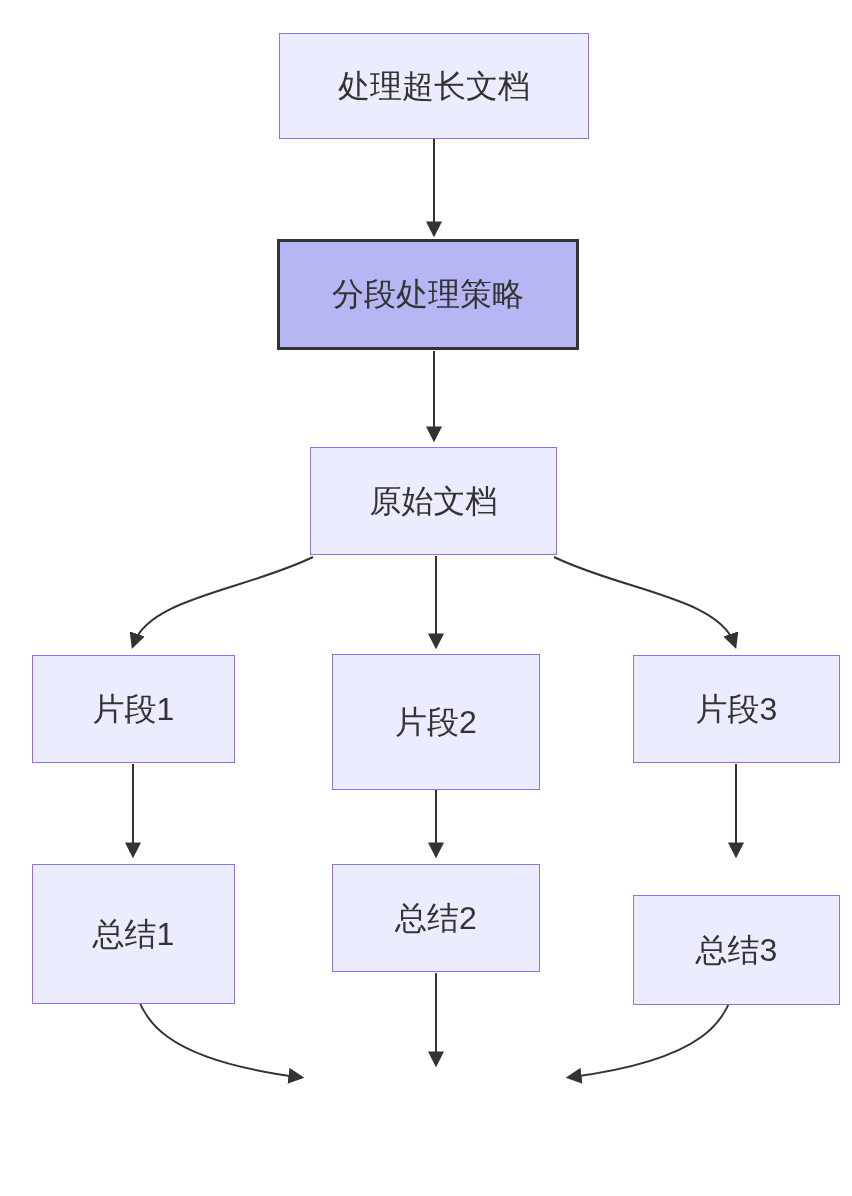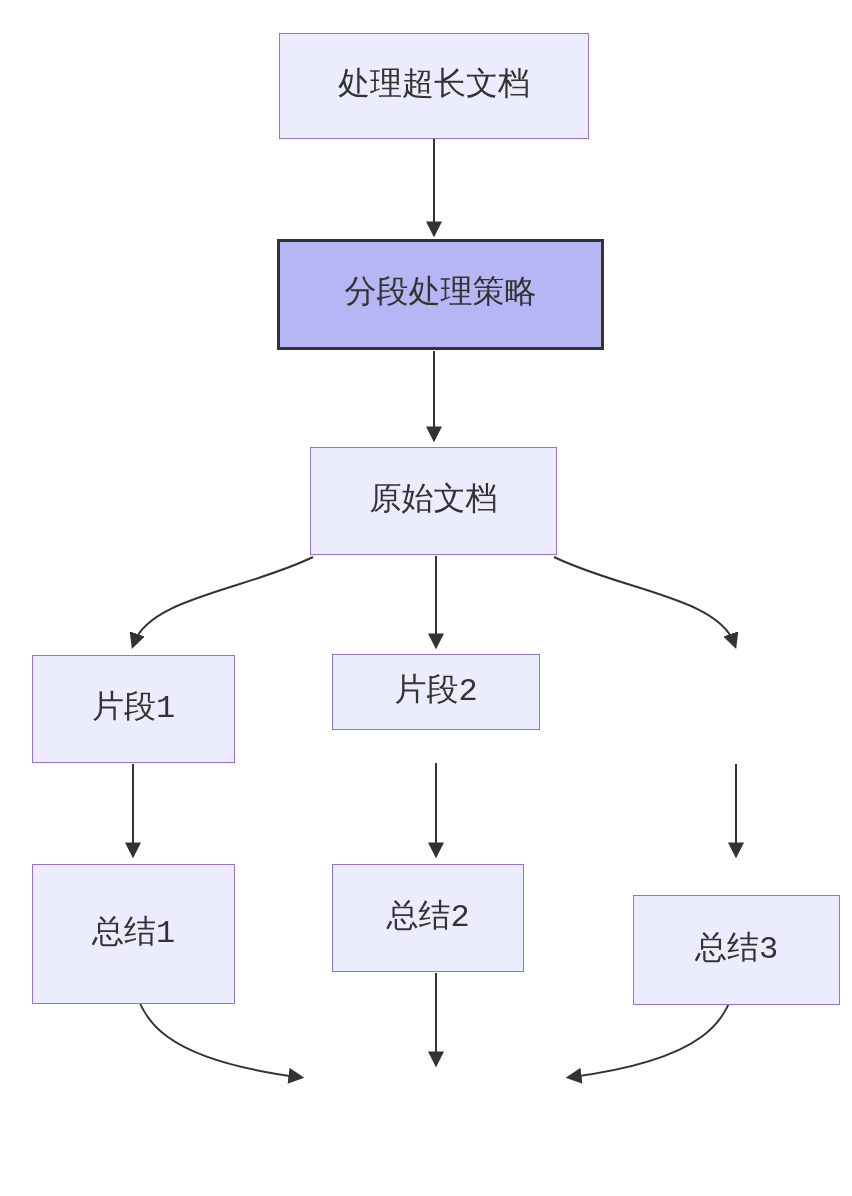--- a/index.html
+++ b/index.html
@@ -36,21 +36,20 @@
     position:absolute;
     display:flex;
     align-items:center;
     justify-content:center;
     text-align:center;
     font-size:32px;
     line-height:1.2;
     color:var(--text-color);
     background:var(--node-fill);
     border:1.5px solid var(--node-border);
-    font-family:Liberation Mono, monospace;
   }
   .node--highlight{
     background:var(--highlight-fill);
     border:3.5px solid var(--strong-border);
   }
   .node--success{
     background:var(--success-fill);
     border:3.5px solid var(--strong-border);
   }
 </style>
@@ -77,29 +76,30 @@
     <path class="edge" d="M436 763 V852" marker-end="url(#arrow)"></path>
     <path class="edge" d="M736 764 V852" marker-end="url(#arrow)"></path>
 
     <path class="edge" d="M133 973 C 136 1022, 168 1060, 298 1077" marker-end="url(#arrow)"></path>
     <path class="edge" d="M436 973 V1061" marker-end="url(#arrow)"></path>
     <path class="edge" d="M736 973 C 733 1022, 701 1060, 572 1077" marker-end="url(#arrow)"></path>
   </svg>
 
   <div class="node" style="left:279px;top:33px;width:310px;height:106px">处理超长文档</div>
 
-  <div class="node node--highlight" style="left:277px;top:239px;width:327px;height:111px">分段处理策略</div>
+  <div class="node node--highlight" style="left:277px;top:239px;width:302px;height:111px">分段处理策略</div>
 
   <div class="node" style="left:310px;top:447px;width:247px;height:108px">原始文档</div>
 
   <div class="node" style="left:32px;top:655px;width:203px;height:108px">片段1</div>
 
-  <div class="node" style="left:332px;top:654px;width:208px;height:76px">片段2</div>
+  <div class="node" style="left:332px;top:654px;width:208px;height:136px">片段2</div>
 
+  <div class="node" style="left:633px;top:655px;width:207px;height:108px">片段3</div>
 
   <div class="node" style="left:32px;top:864px;width:203px;height:140px">总结1</div>
 
-  <div class="node" style="left:332px;top:864px;width:192px;height:108px">总结2</div>
+  <div class="node" style="left:332px;top:864px;width:208px;height:108px">总结2</div>
 
   <div class="node" style="left:633px;top:895px;width:207px;height:110px">总结3</div>
 
 
 </div>
 
 </body></html>

